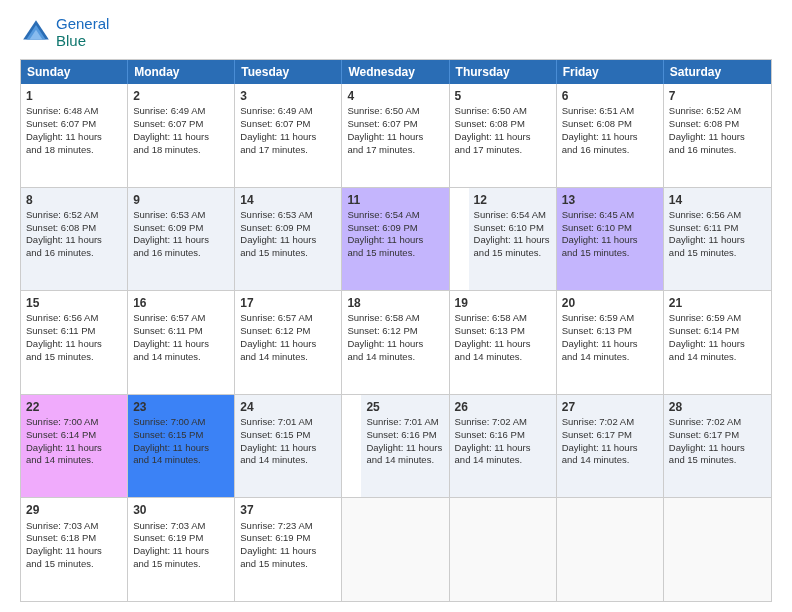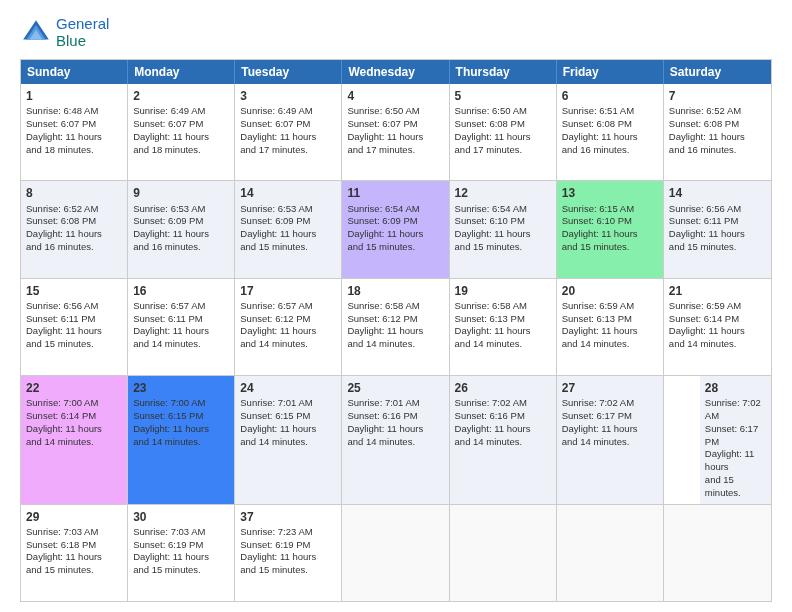--- a/index.html
+++ b/index.html
@@ -214,30 +214,30 @@
             <div>Daylight: 11 hours</div>
             <div>and 15 minutes.</div>
           </div>
           <div class="cal-cell alt-row" style="background: #c4b5fd;">
             <span class="day-num">11</span>
             <div>Sunrise: 6:54 AM</div>
             <div>Sunset: 6:09 PM</div>
             <div>Daylight: 11 hours</div>
             <div>and 15 minutes.</div>
           </div>
-          <div class="cal-cell alt-row" style="background: rgb(238, 242, 248);">
+          <div class="cal-cell alt-row" style="background: rgb(238, 242, 248); margin-left: 19px;">
             <span class="day-num">12</span>
             <div>Sunrise: 6:54 AM</div>
             <div>Sunset: 6:10 PM</div>
             <div>Daylight: 11 hours</div>
             <div>and 15 minutes.</div>
           </div>
-          <div class="cal-cell alt-row" style="background: #86efac;">
+          <div class="cal-cell alt-row" style="background: #c4b5fd;">
             <span class="day-num">13</span>
-            <div>Sunrise: 6:15 AM</div>
+            <div>Sunrise: 6:45 AM</div>
             <div>Sunset: 6:10 PM</div>
             <div>Daylight: 11 hours</div>
             <div>and 15 minutes.</div>
           </div>
           <div class="cal-cell alt-row" style="background: rgb(238, 242, 248);">
             <span class="day-num">14</span>
             <div>Sunrise: 6:56 AM</div>
             <div>Sunset: 6:11 PM</div>
             <div>Daylight: 11 hours</div>
             <div>and 15 minutes.</div>
@@ -309,42 +309,42 @@
             <div>Daylight: 11 hours</div>
             <div>and 14 minutes.</div>
           </div>
           <div class="cal-cell alt-row" style="background: rgb(238, 242, 248);">
             <span class="day-num">24</span>
             <div>Sunrise: 7:01 AM</div>
             <div>Sunset: 6:15 PM</div>
             <div>Daylight: 11 hours</div>
             <div>and 14 minutes.</div>
           </div>
-          <div class="cal-cell alt-row" style="background: rgb(238, 242, 248);">
+          <div class="cal-cell alt-row" style="background: rgb(238, 242, 248); margin-left: 19px;">
             <span class="day-num">25</span>
             <div>Sunrise: 7:01 AM</div>
             <div>Sunset: 6:16 PM</div>
             <div>Daylight: 11 hours</div>
             <div>and 14 minutes.</div>
           </div>
           <div class="cal-cell alt-row" style="background: rgb(238, 242, 248);">
             <span class="day-num">26</span>
             <div>Sunrise: 7:02 AM</div>
             <div>Sunset: 6:16 PM</div>
             <div>Daylight: 11 hours</div>
             <div>and 14 minutes.</div>
           </div>
           <div class="cal-cell alt-row" style="background: rgb(238, 242, 248);">
             <span class="day-num">27</span>
             <div>Sunrise: 7:02 AM</div>
             <div>Sunset: 6:17 PM</div>
             <div>Daylight: 11 hours</div>
             <div>and 14 minutes.</div>
           </div>
-          <div class="cal-cell alt-row" style="background: rgb(238, 242, 248); margin-left: 36px;">
+          <div class="cal-cell alt-row" style="background: rgb(238, 242, 248);">
             <span class="day-num">28</span>
             <div>Sunrise: 7:02 AM</div>
             <div>Sunset: 6:17 PM</div>
             <div>Daylight: 11 hours</div>
             <div>and 15 minutes.</div>
           </div>
         </div>
         <div class="cal-row">
           <div class="cal-cell">
             <span class="day-num">29</span>

